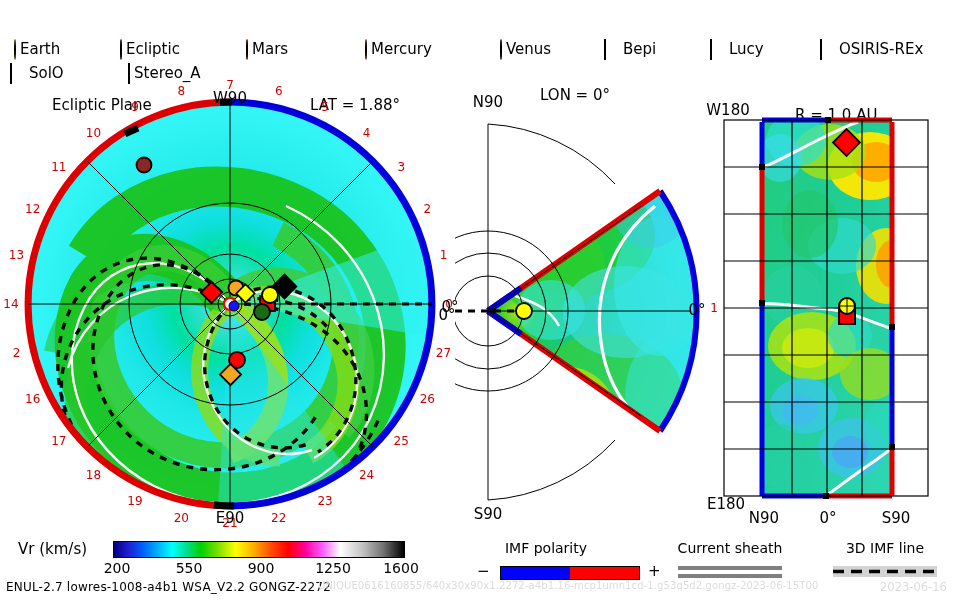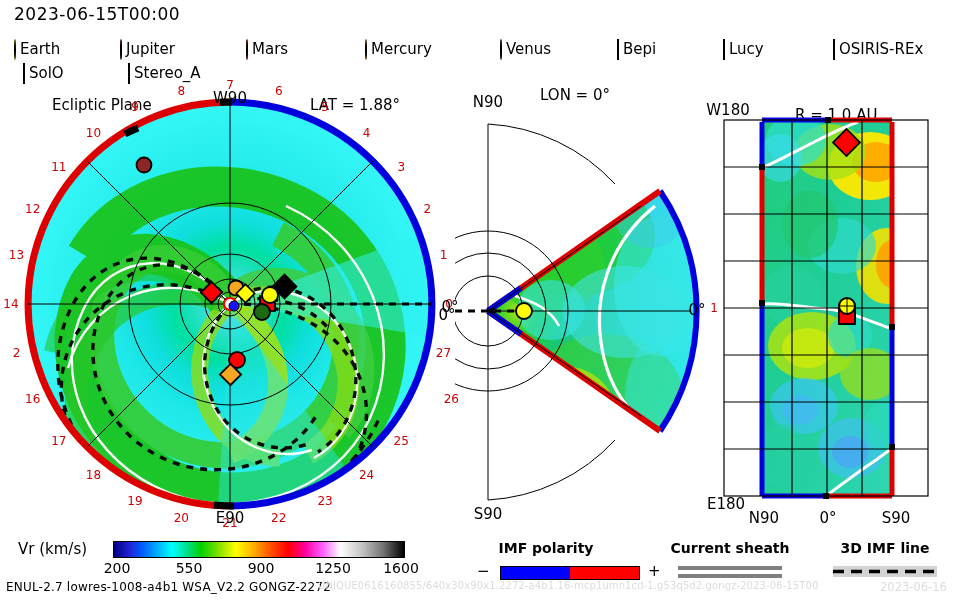--- a/index.html
+++ b/index.html
@@ -9,21 +9,21 @@
        color:#000;position:relative;}
   .root{position:absolute;left:0;top:0;width:960px;height:600px;}
 
   
   .hdr-date-left{position:absolute;left:14px;top:4px;font-size:17px;letter-spacing:0.5px;}
   .hdr-date-right{position:absolute;right:14px;top:4px;font-size:17px;letter-spacing:0.5px;}
 
   .legend-row{position:absolute;left:10px;height:22px;}
   .legend-row.r1{top:38px;}
   .legend-row.r2{top:62px;}
-  .leg-item{position:absolute;display:flex;align-items:center;height:22px;text-align:right;}
+  .leg-item{position:absolute;display:flex;align-items:center;height:22px;}
   .leg-label{font-size:15px;margin-left:4px;white-space:nowrap;}
 
   .mk{display:inline-block;position:relative;}
   .mk-circle{width:13px;height:13px;border-radius:50%;border:1.6px solid #000;box-sizing:border-box;}
   .mk-diamond{width:13px;height:13px;border:1.6px solid #000;box-sizing:border-box;transform:rotate(45deg);}
   .mk-square{width:13px;height:13px;border:1.6px solid #000;box-sizing:border-box;}
 
   
   .ptitle{position:absolute;font-size:15px;white-space:nowrap;}
 
@@ -44,47 +44,46 @@
   .cbar-title{position:absolute;left:18px;top:540px;font-size:15px;}
   .cbar{position:absolute;left:113px;top:541px;width:292px;height:17px;border:1px solid #000;box-sizing:border-box;}
   .cbar-ticks{position:absolute;left:113px;top:560px;width:292px;height:16px;}
   .cbar-ticks span{position:absolute;font-size:14px;transform:translateX(-50%);}
 
   .foot-left{position:absolute;left:6px;top:580px;font-size:12px;letter-spacing:0.2px;}
   .watermark{position:absolute;left:318px;top:580px;font-size:10px;color:#dcdcdc;
              letter-spacing:0.1px;white-space:nowrap;}
   .watermark2{position:absolute;left:880px;top:580px;font-size:11.5px;color:#dcdcdc;white-space:nowrap;}
 
-  .fleg-title{position:absolute;font-size:14px;white-space:nowrap;transform:translateX(-50%);font-weight:bold;}
+  .fleg-title{position:absolute;font-size:14px;white-space:nowrap;transform:translateX(-50%);}
   .fleg-sign{position:absolute;font-size:15px;}
   .polbar{position:absolute;width:140px;height:14px;border:1px solid #000;box-sizing:border-box;display:flex;}
   .polbar i{display:block;height:100%;flex:1;}
   .sheath{position:absolute;width:104px;}
   .sheath i{display:block;height:4px;background:#808080;}
   .sheath i+i{margin-top:4px;}
   .imfline{position:absolute;width:104px;height:11px;background:#d3d3d3;}
   .imfline svg{display:block;}
 
   svg{display:block;}
 </style>
 </head>
 <body>
 
 <div class="root">
 
-  <div class="hdr-date-left">2023-06-15T00:00</div>
 
   <div class="legend-row r1">
     <div class="leg-item" style="left:4px">
       <span class="mk"><span class="mk-circle" style="background:#ffff00"></span></span>
       <span class="leg-label">Earth</span>
     </div>
     <div class="leg-item" style="left:110px">
       <span class="mk"><span class="mk-circle" style="background:#8b2727"></span></span>
-      <span class="leg-label">Jupiter</span>
+      <span class="leg-label">Ecliptic</span>
     </div>
     <div class="leg-item" style="left:236px">
       <span class="mk"><span class="mk-circle" style="background:#ff0000"></span></span>
       <span class="leg-label">Mars</span>
     </div>
     <div class="leg-item" style="left:355px">
       <span class="mk"><span class="mk-circle" style="background:#f5a623"></span></span>
       <span class="leg-label">Mercury</span>
     </div>
     <div class="leg-item" style="left:490px">
@@ -227,21 +226,21 @@
         <div class="tick-lab" style="left: 24.6878px; top: 303.021px;">16</div>
         <div class="tick-lab" style="left: 50.7789px; top: 344.544px;">17</div>
         <div class="tick-lab" style="left: 85.4557px; top: 379.221px;">18</div>
         <div class="tick-lab" style="left: 126.979px; top: 405.312px;">19</div>
         <div class="tick-lab" style="left: 173.268px; top: 421.509px;">20</div>
         <div class="tick-lab" style="left: 222px; top: 427px;">21</div>
         <div class="tick-lab" style="left: 270.732px; top: 421.509px;">22</div>
         <div class="tick-lab" style="left: 317.021px; top: 405.312px;">23</div>
         <div class="tick-lab" style="left: 358.544px; top: 379.221px;">24</div>
         <div class="tick-lab" style="left: 393.221px; top: 344.544px;">25</div>
-        <div class="tick-lab" style="left: 419.312px; top: 303.021px; margin-left: 24px;">26</div>
+        <div class="tick-lab" style="left: 419.312px; top: 303.021px;">26</div>
         <div class="tick-lab" style="left: 435.509px; top: 256.732px;">27</div>
       </div>
 
     <div class="axlab" style="left:222px;top:2px">W90</div>
     <div class="axlab" style="left:222px;top:422px">E90</div>
     <div class="axlab" style="left:442px;top:211px">0°</div>
   </div>
 
   <div class="ptitle" style="left:540px;top:86px">LON = 0°</div>
 

